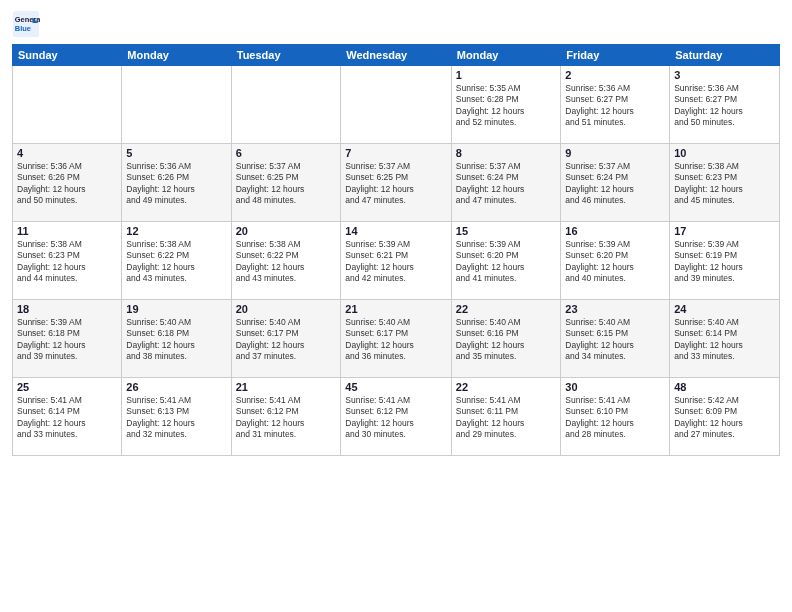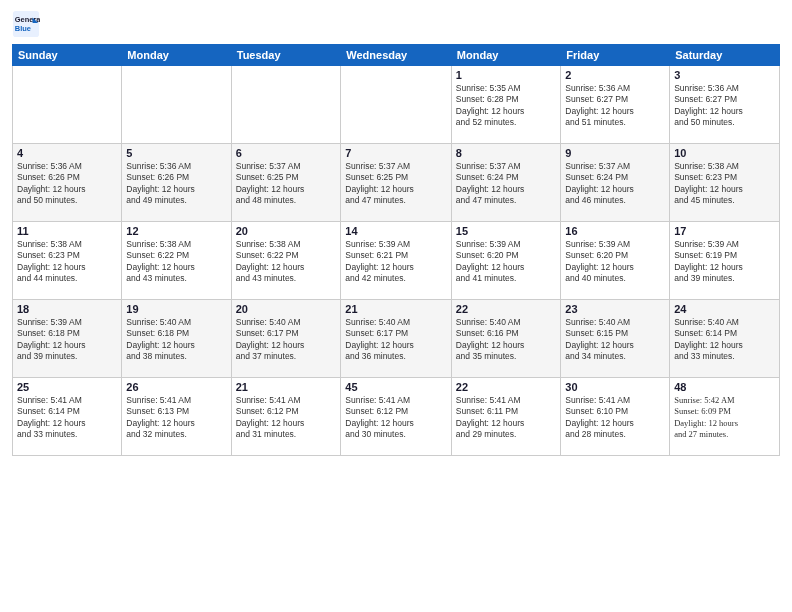--- a/index.html
+++ b/index.html
@@ -350,21 +350,21 @@
           </td>
           <td>
             <span class="day-num">30</span>
             <div class="day-content" style="white-space: pre-line;">Sunrise: 5:41 AM
 Sunset: 6:10 PM
 Daylight: 12 hours
 and 28 minutes.</div>
           </td>
           <td>
             <span class="day-num">48</span>
-            <div class="day-content" style="white-space: pre-line; font-family: Liberation Serif, serif;">Sunrise: 5:42 AM
+            <div class="day-content" style="white-space: pre-line;">Sunrise: 5:42 AM
 Sunset: 6:09 PM
 Daylight: 12 hours
 and 27 minutes.</div>
           </td>
         </tr>
       </tbody>
   </table>
 </div>
 
 </body></html>

